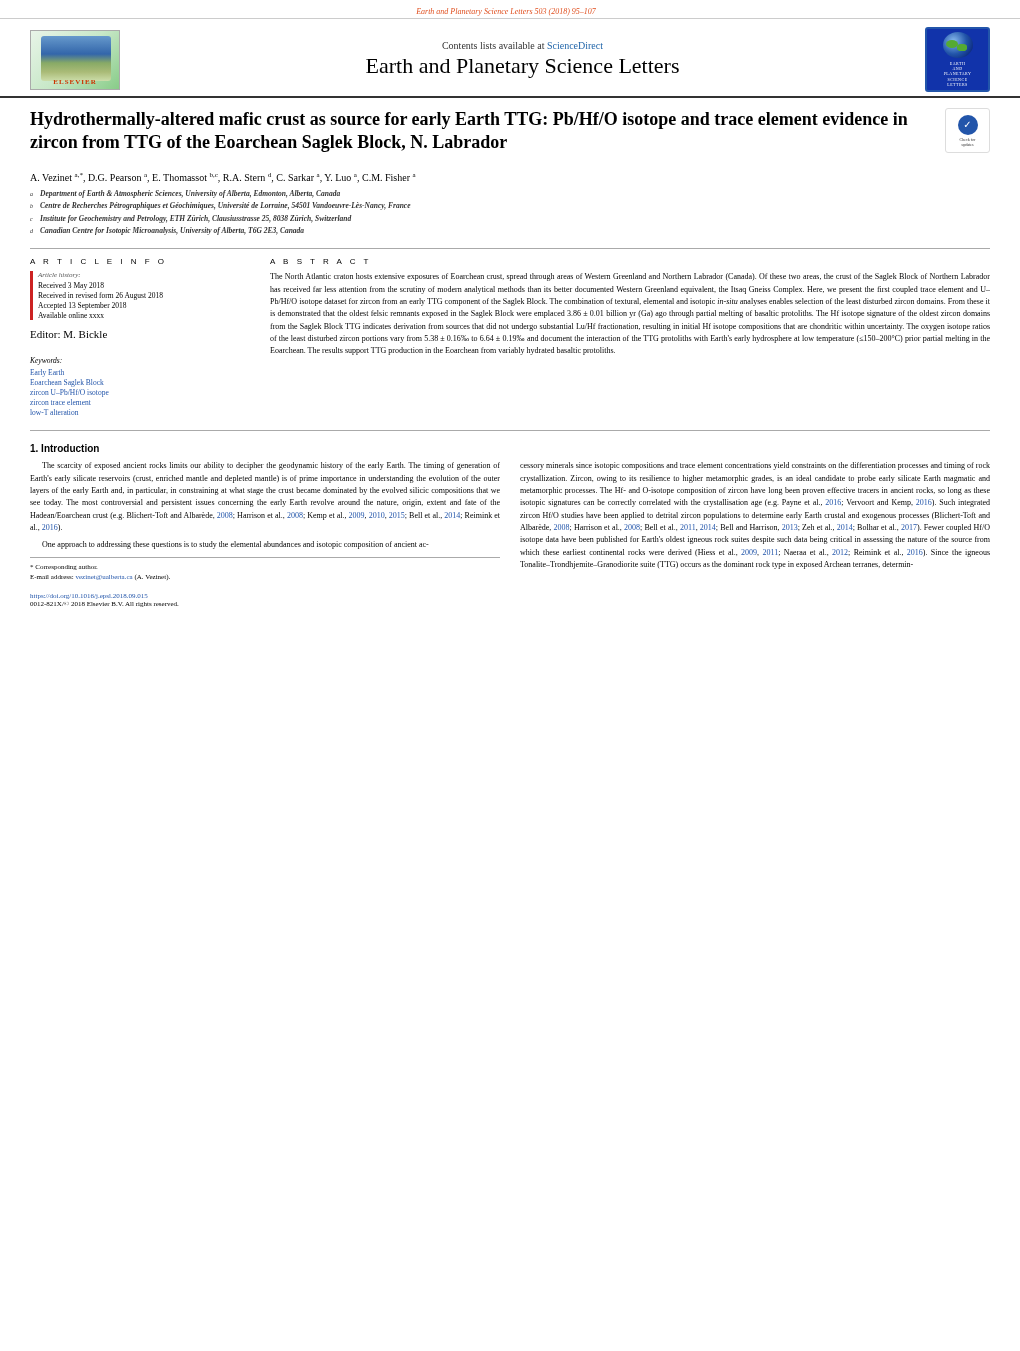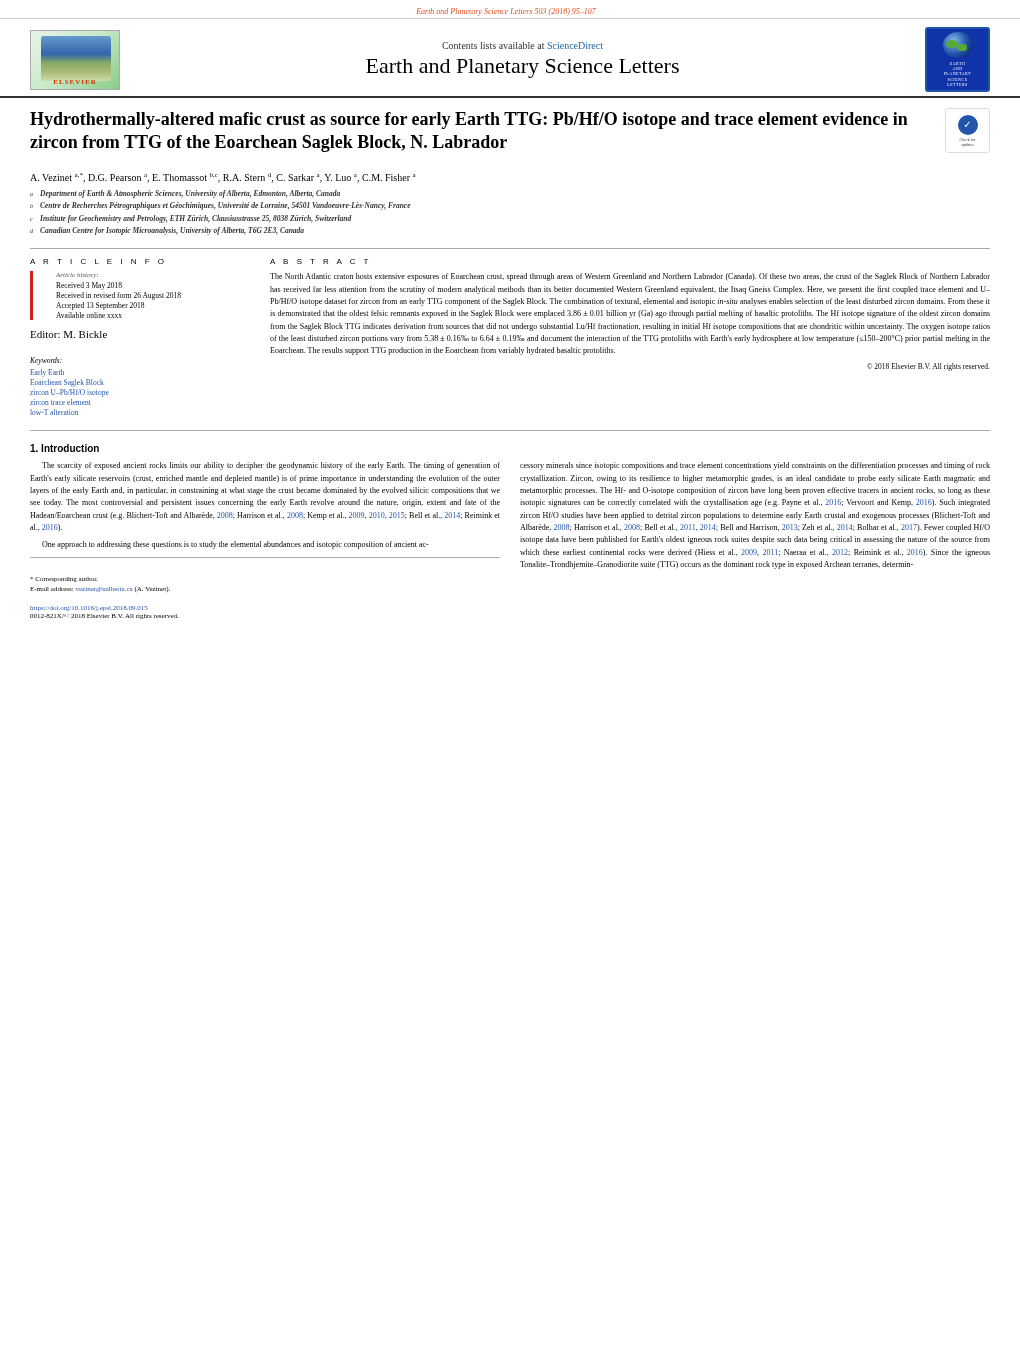--- a/index.html
+++ b/index.html
@@ -246,21 +246,21 @@
       font-size: 8px;
       letter-spacing: 3px;
       font-weight: normal;
       color: #000;
       margin-bottom: 5px;
       text-transform: uppercase;
       font-family: Arial, sans-serif;
     }
     .article-info-box {
       border-left: 3px solid #cc2222;
-      padding-left: 23px;
+      padding-left: 5px;
       margin-bottom: 8px;
     }
     .article-info-label {
       font-size: 7px;
       font-style: italic;
       color: #555;
       margin-bottom: 2px;
     }
     .article-info-item {
       font-size: 7.5px;
@@ -334,21 +334,21 @@
       text-indent: 12px;
     }
     .ref-link {
       color: #2255aa;
       text-decoration: none;
     }
 
     
     .footnote-section {
       border-top: 1px solid #aaa;
-      padding-top: 17px;
+      padding-top: 5px;
       margin-top: 5px;
     }
     .footnote-text {
       font-size: 7px;
       color: #000;
       line-height: 1.4;
     }
     .doi-text {
       font-size: 7px;
       color: #2255aa;
@@ -441,21 +441,20 @@
           <div class="keyword-item">zircon trace element</div>
           <div class="keyword-item">low-T alteration</div>
         </div>
       </div>
 
       <div class="col-right">
         <div class="section-header">A B S T R A C T</div>
         <div class="abstract-text">
           The North Atlantic craton hosts extensive exposures of Eoarchean crust, spread through areas of Western Greenland and Northern Labrador (Canada). Of these two areas, the crust of the Saglek Block of Northern Labrador has received far less attention from the scrutiny of modern analytical methods than its better documented Western Greenland equivalent, the Itsaq Gneiss Complex. Here, we present the first coupled trace element and U–Pb/Hf/O isotope dataset for zircon from an early TTG component of the Saglek Block. The combination of textural, elemental and isotopic <em>in-situ</em> analyses enables selection of the least disturbed zircon domains. From these it is demonstrated that the oldest felsic remnants exposed in the Saglek Block were emplaced 3.86 ± 0.01 billion yr (Ga) ago through partial melting of basaltic protoliths. The Hf isotope signature of the oldest zircon domains from the Saglek Block TTG indicates derivation from sources that did not undergo substantial Lu/Hf fractionation, resulting in initial Hf isotope compositions that are chondritic within uncertainty. The oxygen isotope ratios of the least disturbed zircon portions vary from 5.38 ± 0.16‰ to 6.64 ± 0.19‰ and document the interaction of the TTG protoliths with Earth's early hydrosphere at low temperature (≤150–200°C) prior partial melting in the Eoarchean. The results support TTG production in the Eoarchean from variably hydrated basaltic protoliths.
         </div>
-        <div class="copyright">© 2018 Elsevier B.V. All rights reserved.</div>
       </div>
     </div>
 
     <div class="body-divider"></div>
 
     <div class="section-title">1. Introduction</div>
 
     <div class="body-two-col">
 
       <div class="body-col">

